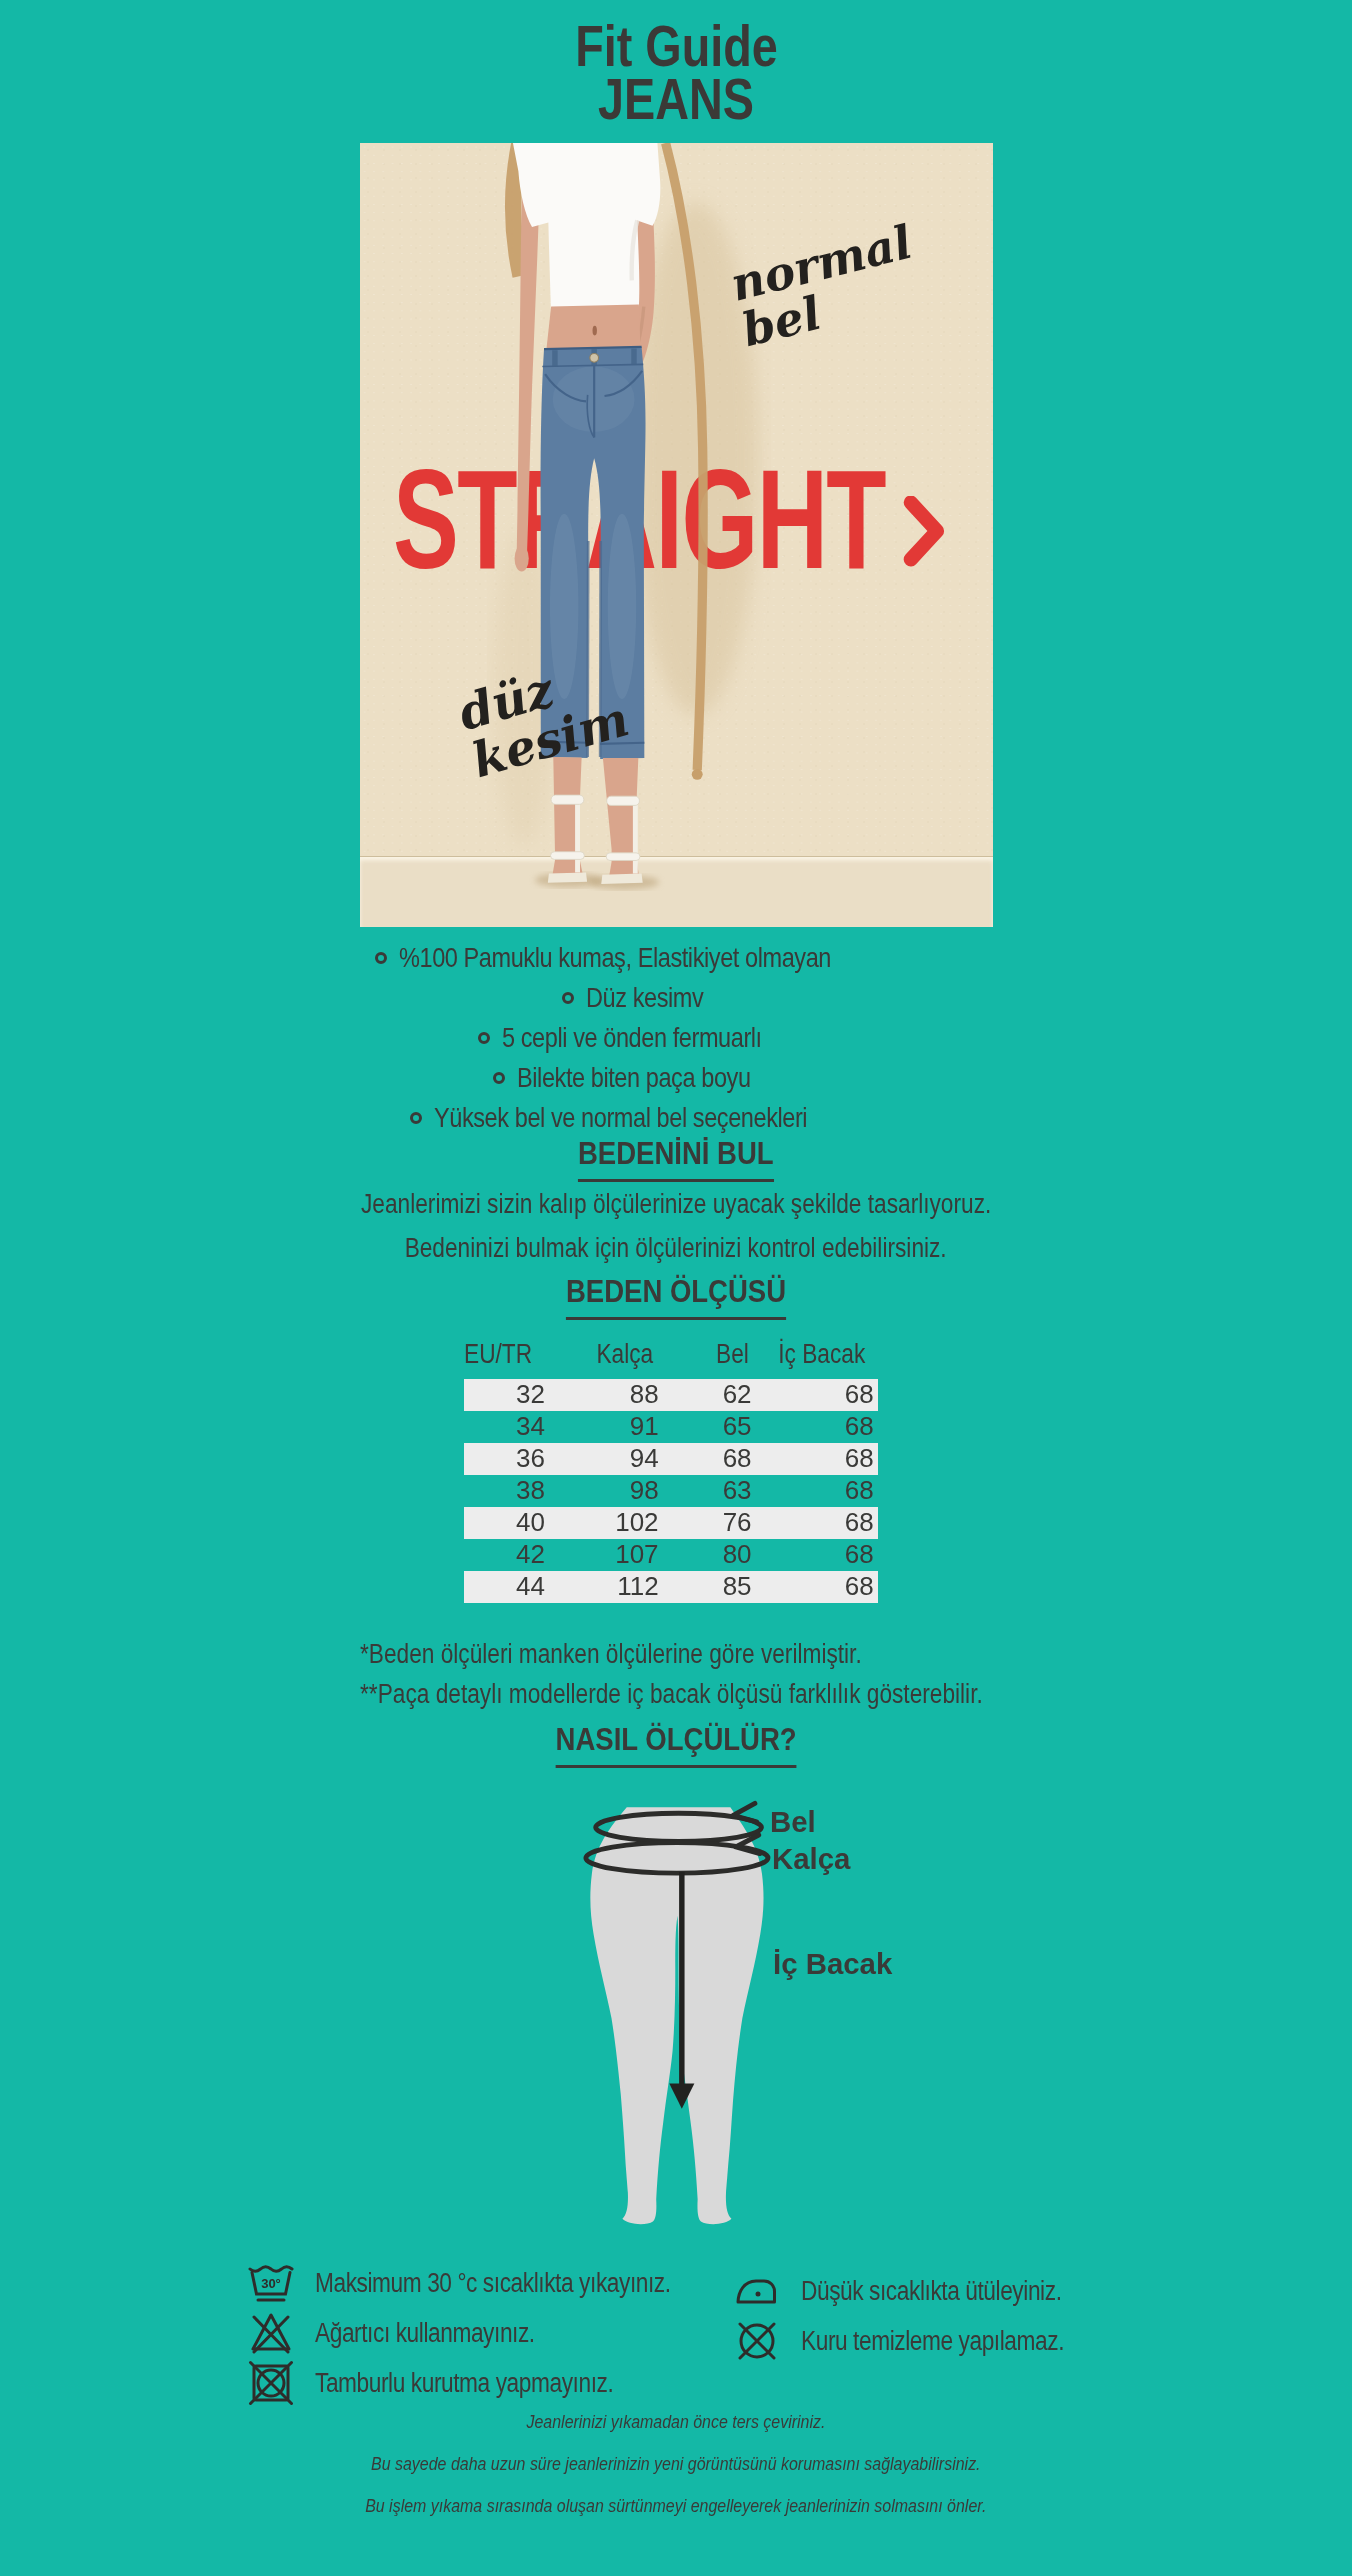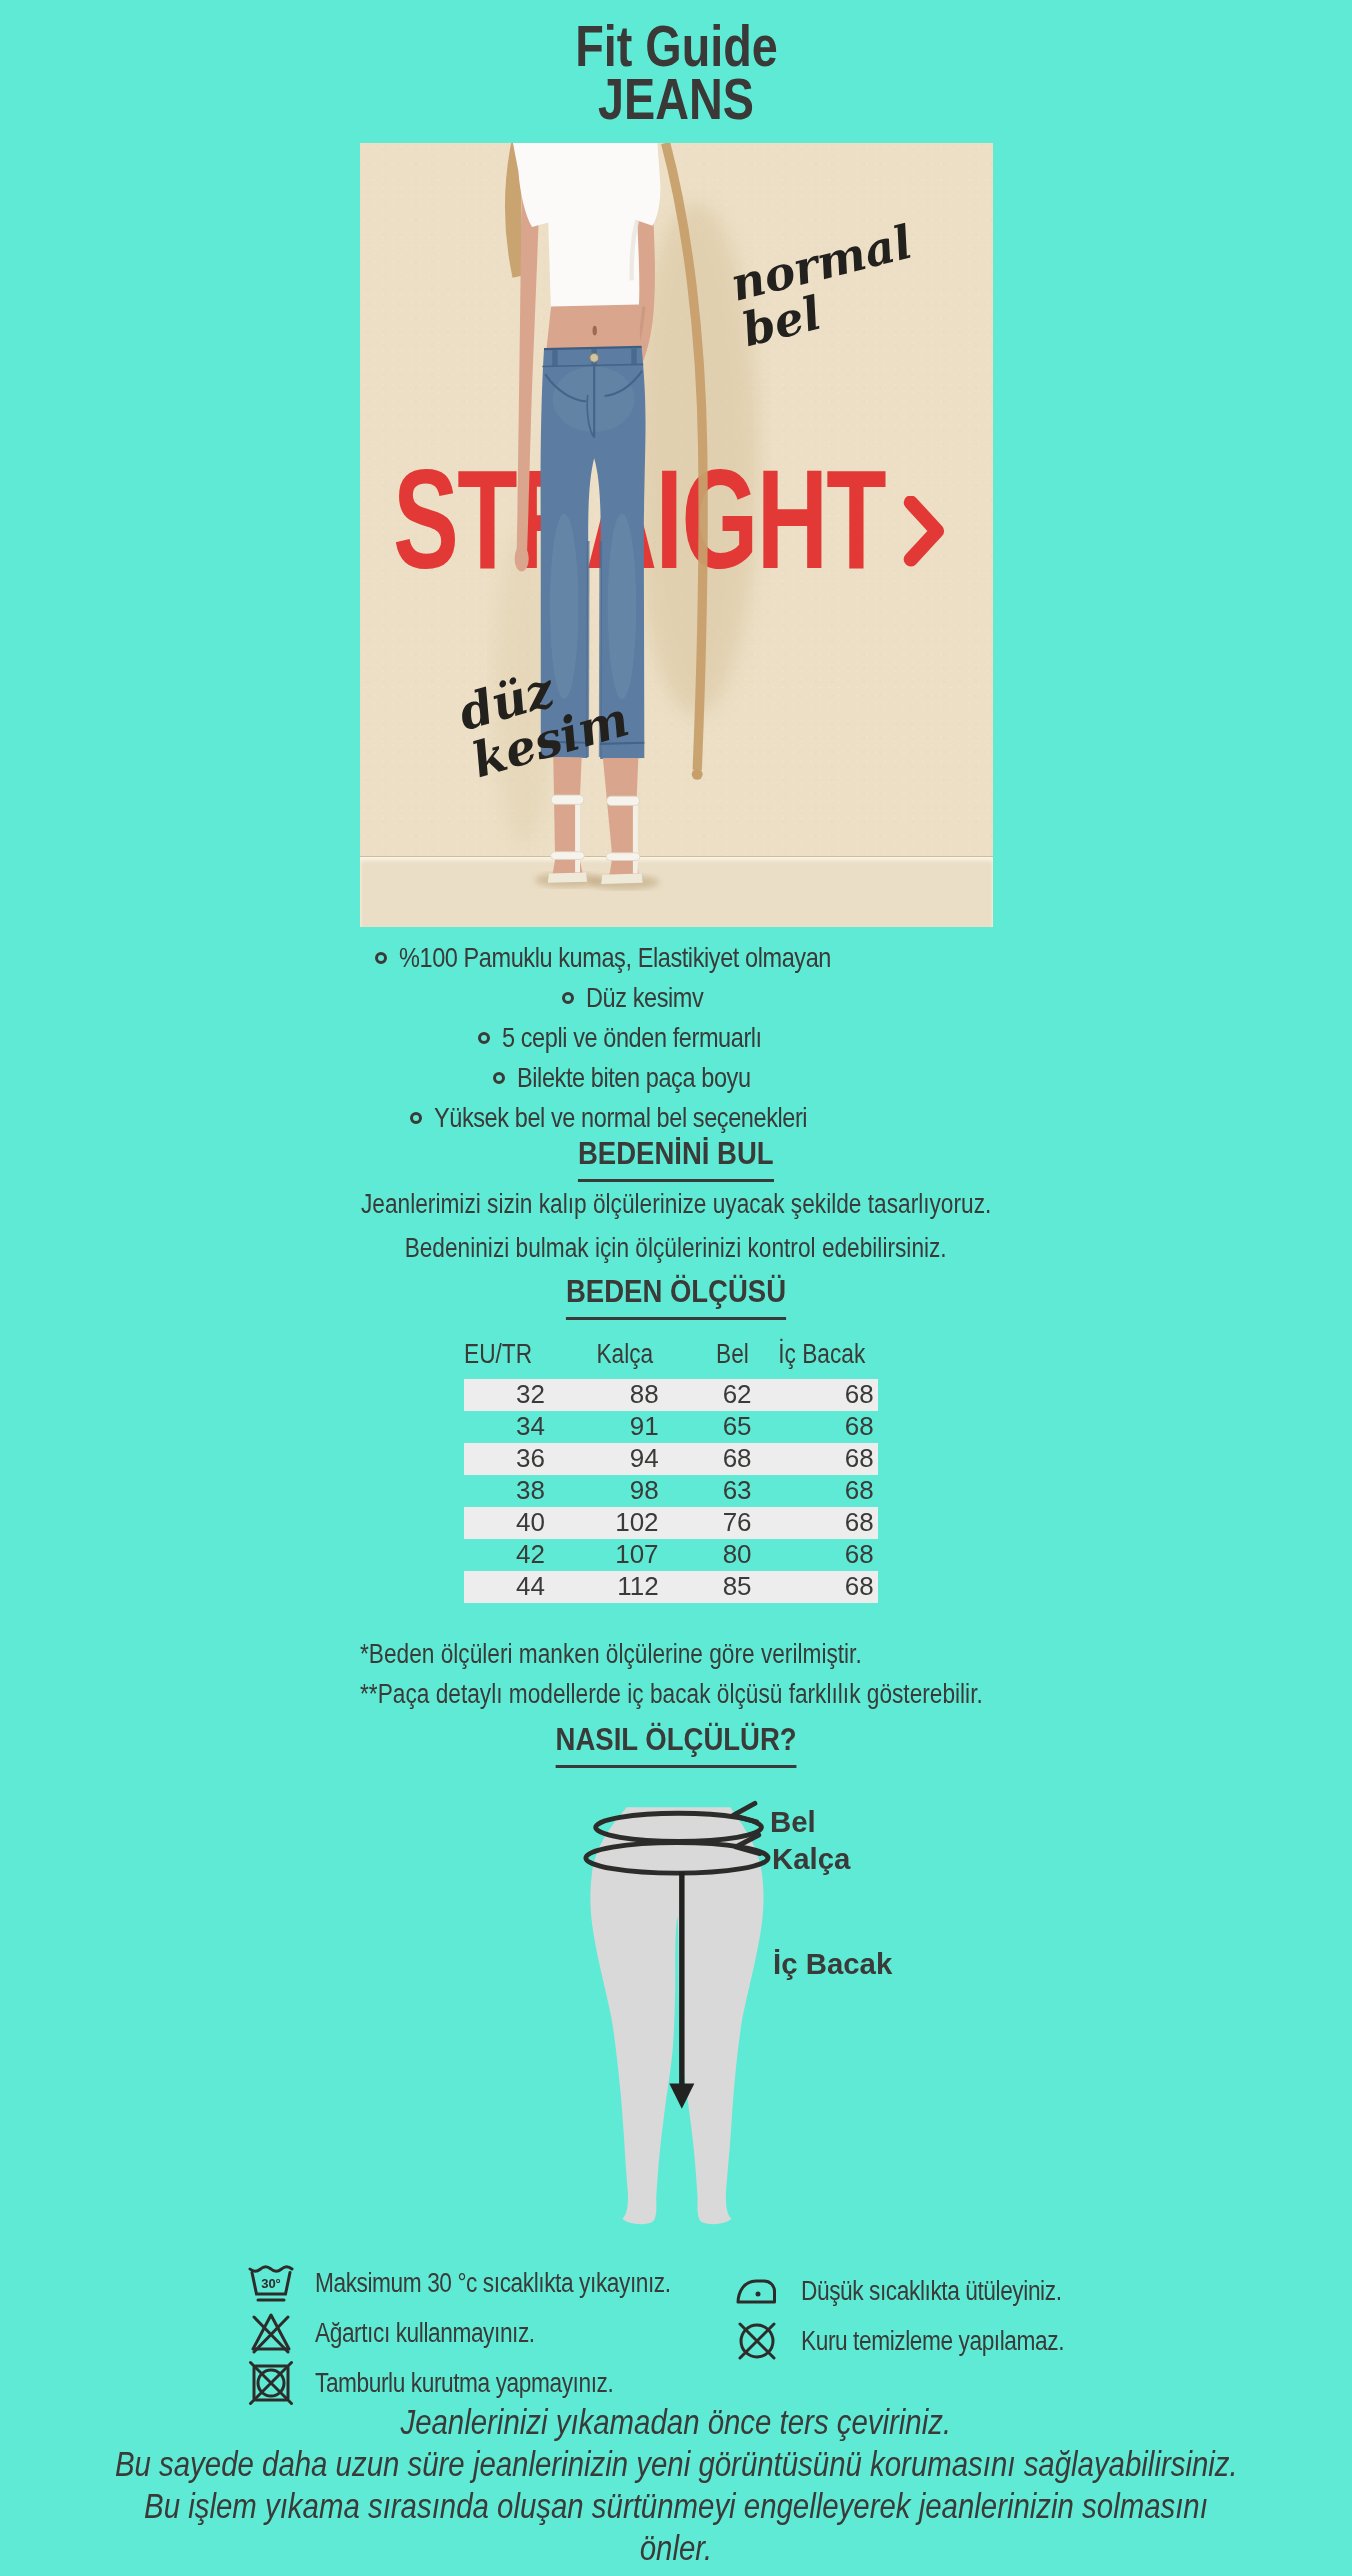--- a/index.html
+++ b/index.html
@@ -1,17 +1,17 @@
 <!DOCTYPE html>
 <html style="font-size:8.7px"><head>
 <meta charset="utf-8">
 <style>
   * { margin:0; padding:0; box-sizing:border-box; }
   body { background:#ffffff; font-family:"Liberation Sans", sans-serif; }
-  .page { position:relative; width:1352px; height:2576px; background:#5eead4; color:#3a3a38; overflow:hidden; }
+  .page { position:relative; width:1352px; height:2576px; background:#14b8a6; color:#3a3a38; overflow:hidden; }
 
   
   .header { position:absolute; top:19.6px; left:0; width:100%; text-align:center; }
   .header .t1, .header .t2 { font-weight:bold; font-size:57px; line-height:53px; color:#3b3937; }
   .header .t1 span, .header .t2 span { display:inline-block; transform:scaleX(.82); }
 
   
   .hero { position:absolute; left:360px; top:143px; width:633px; height:784px;
           background-color:#ecdfc5;
           background-image:
@@ -46,21 +46,21 @@
   .sec-head { position:absolute; left:0; width:100%; text-align:center; font-size:32px; font-weight:bold; }
   .sec-head .u { display:inline-block; transform:scaleX(.86); border-bottom:3.8px solid #3a3a38; padding-bottom:6.5px; }
   .h-find { top:1135px; }
   .h-size { top:1273px; }
   .h-how  { top:1721px; }
 
   
   .find-lines { position:absolute; top:1182px; left:0; width:100%; text-align:center; font-size:27px; line-height:44px; }
   .notes { position:absolute; left:360px; top:1634px; font-size:27px; line-height:40px; }
   .footer { position:absolute; top:2401px; left:0; width:100%; text-align:center;
-            font-style:italic; font-size:35px; line-height:42px; }
+            font-style:italic; font-size:19px; line-height:42px; }
 
   
   .size-table { position:absolute; left:464px; top:1339px; width:414px; border-collapse:collapse; }
   .size-table th { font-weight:normal; font-size:27px; height:34px; padding-bottom:8.7px; white-space:nowrap; }
   .size-table td { font-size:26px; height:32px; }
   .size-table th, .size-table td { text-align:right; }
   .size-table .c1 { width:82px; padding-right:21px; }
   .size-table .c2 { width:136px; padding-right:30.5px; }
   .size-table .c3 { width:93px; padding-right:18.5px; }
   .size-table .c4 { width:104px; padding-right:4.4px; }

